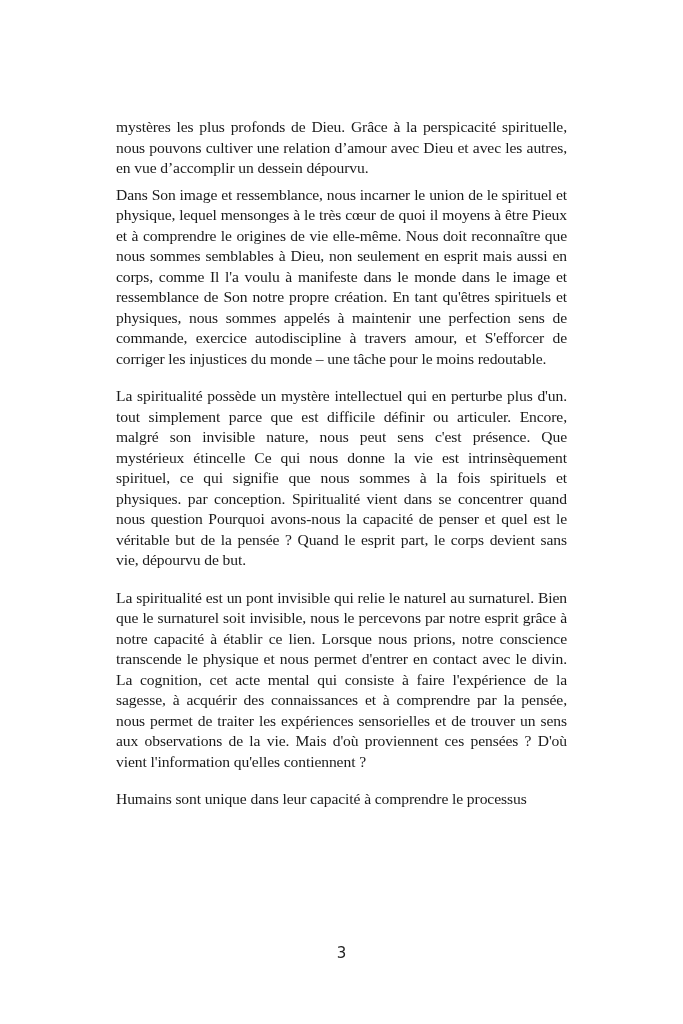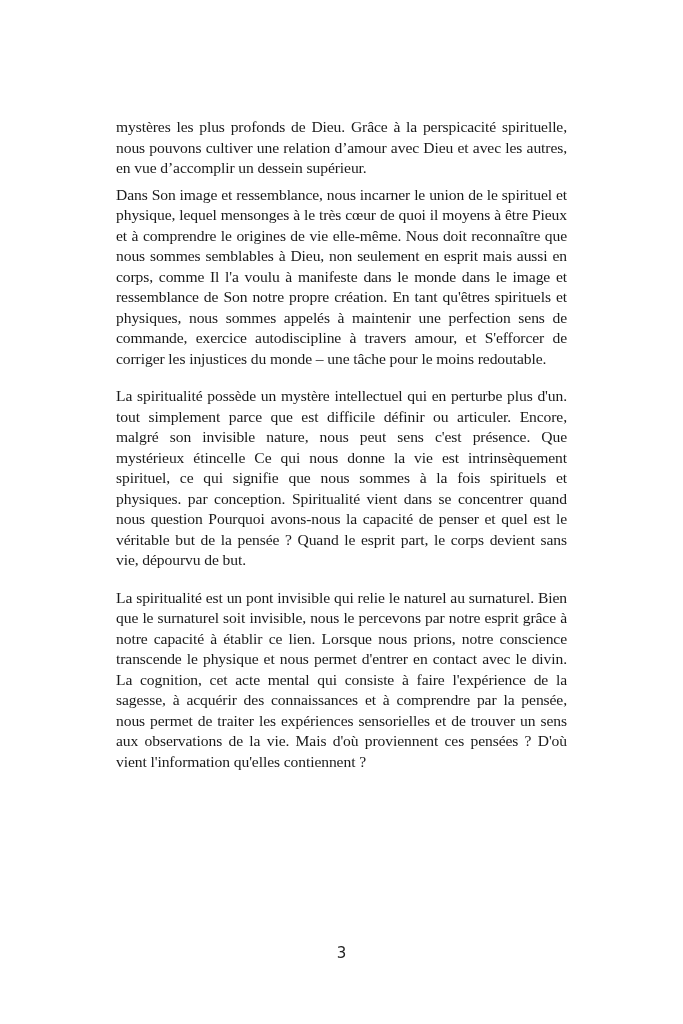--- a/index.html
+++ b/index.html
@@ -26,19 +26,20 @@
     text-align: center;
     font-family: "DejaVu Sans", sans-serif;
     font-size: 15px;
     color: #222;
   }
 </style>
 </head>
 <body>
 
 <div class="page">
-  <p class="tight">mystères les plus profonds de Dieu. Grâce à la perspicacité spirituelle, nous pouvons cultiver une relation d’amour avec Dieu et avec les autres, en vue d’accomplir un dessein supérieur.</p>
+  <p class="tight">mystères les plus profonds de Dieu. Grâce à la perspicacité spirituelle, nous pouvons cultiver une relation d’amour avec Dieu et avec les autres, en vue d’accomplir un dessein dépourvu.</p>
   <p class="gap">Dans Son image et ressemblance, nous incarner le union de le spirituel et physique, lequel mensonges à le très cœur de quoi il moyens à être Pieux et à comprendre le origines de vie elle-même. Nous doit reconnaître que nous sommes semblables à Dieu, non seulement en esprit mais aussi en corps, comme Il l'a voulu à manifeste dans le monde dans le image et ressemblance de Son notre propre création. En tant qu'êtres spirituels et physiques, nous sommes appelés à maintenir une perfection sens de commande, exercice autodiscipline à travers amour, et S'efforcer de corriger les injustices du monde – une tâche pour le moins redoutable.</p>
   <p class="gap">La spiritualité possède un mystère intellectuel qui en perturbe plus d'un. tout simplement parce que est difficile définir ou articuler. Encore, malgré son invisible nature, nous peut sens c'est présence. Que mystérieux étincelle Ce qui nous donne la vie est intrinsèquement spirituel, ce qui signifie que nous sommes à la fois spirituels et physiques. par conception. Spiritualité vient dans se concentrer quand nous question Pourquoi avons-nous la capacité de penser et quel est le véritable but de la pensée ? Quand le esprit part, le corps devient sans vie, dépourvu de but.</p>
   <p class="gap">La spiritualité est un pont invisible qui relie le naturel au surnaturel. Bien que le surnaturel soit invisible, nous le percevons par notre esprit grâce à notre capacité à établir ce lien. Lorsque nous prions, notre conscience transcende le physique et nous permet d'entrer en contact avec le divin. La cognition, cet acte mental qui consiste à faire l'expérience de la sagesse, à acquérir des connaissances et à comprendre par la pensée, nous permet de traiter les expériences sensorielles et de trouver un sens aux observations de la vie. Mais d'où proviennent ces pensées ? D'où vient l'information qu'elles contiennent ?</p>
+  <p>Humains sont unique dans leur capacité à comprendre le processus</p>
 </div>
 
 <div class="page-number">3</div>
 
 </body></html>

